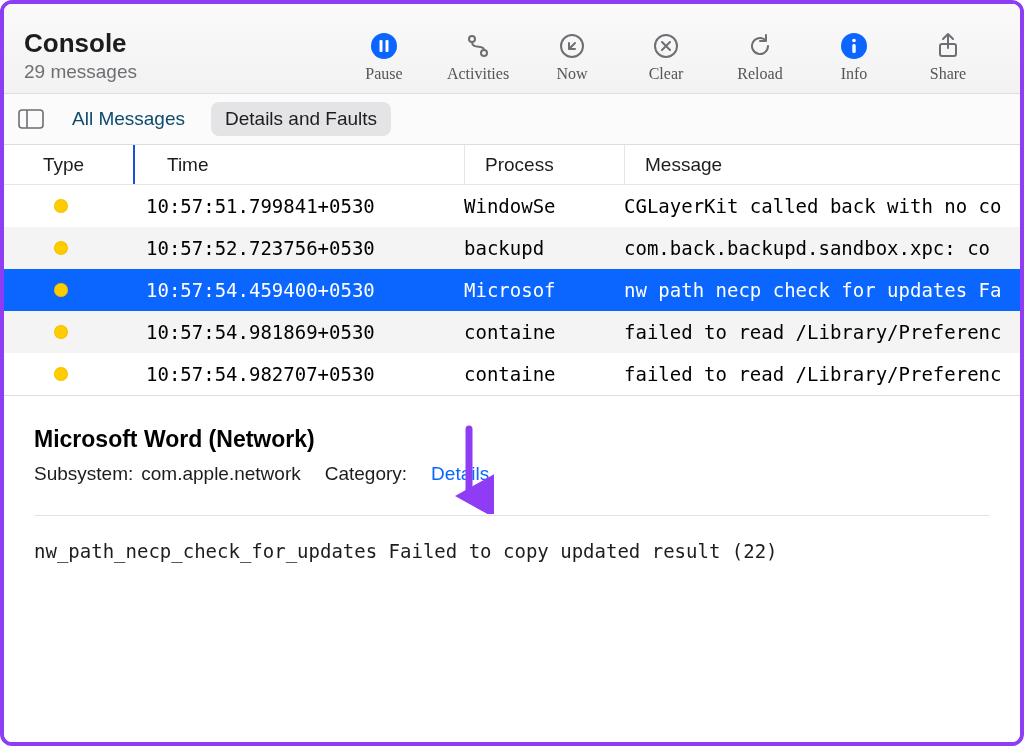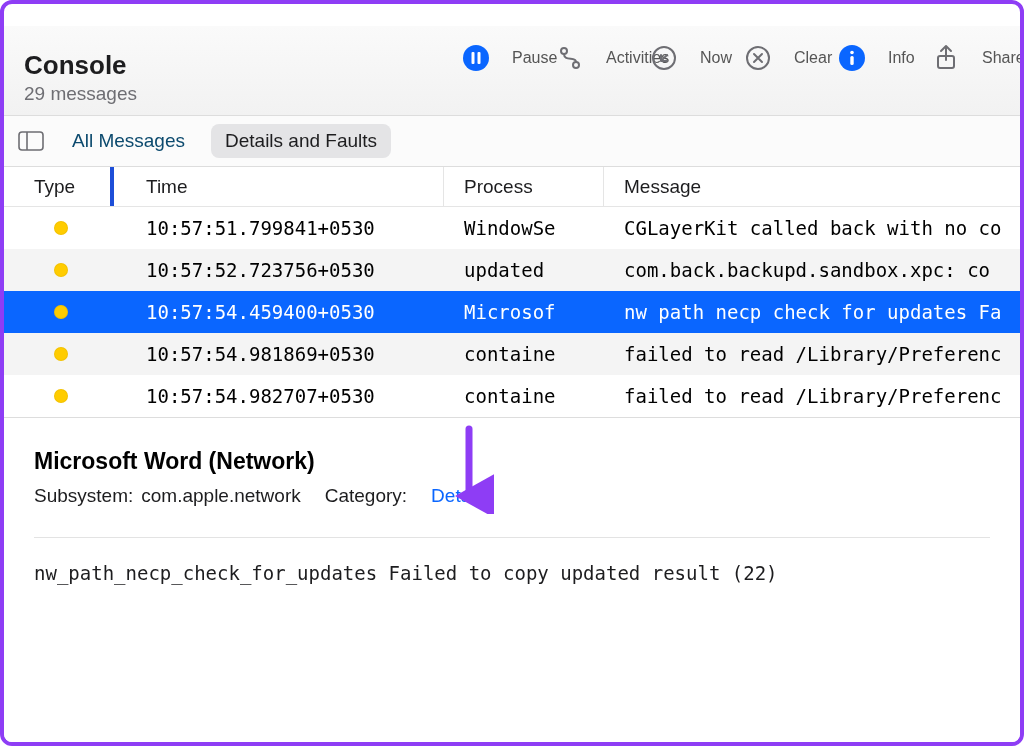--- a/index.html
+++ b/index.html
@@ -11,35 +11,34 @@
   overflow: hidden;
   border: 4px solid #8e3df5;
   border-radius: 12px;
   position: relative;
 }
 .window { width: 100%; height: 100%; background: #fff; }
 
 
 .toolbar {
   display: flex;
-  align-items: flex-start;
-  padding: 18px 16px 10px 20px;
+  align-items: flex-end;
+  padding: 18px 36px 10px 20px;
   background: linear-gradient(#fafafa,#f2f2f2);
   border-bottom: 1px solid #ddd;
-  margin-top: 22px;
 }
 .title-block { flex: 0 0 auto; margin-right: auto; margin-top:6px;}
 .title { font-size: 26px; font-weight: 700; color: #1d1d1f; }
 .subtitle { font-size: 19px; color: #6e6e73; margin-top: 2px; }
 
 .toolbar-buttons { display: flex; gap: 22px; margin-left: 20px; }
 .tbtn {
-  display: flex; flex-direction: row; align-items: center;
-  width: 72px; gap: 22px; cursor: pointer;
-  color: #555; font-size: 16px;
+  display: flex; flex-direction: column; align-items: center;
+  width: 72px; gap: 5px; cursor: pointer;
+  color: #555; font-size: 16px; font-family: Liberation Serif, serif;
 }
 .tbtn .ic { width: 28px; height: 28px; display: flex; align-items:center; justify-content:center; }
 .tbtn .lbl { font-size: 16px; color: #555; }
 
 
 .filterbar {
   display: flex; align-items: center; gap: 12px;
   padding: 8px 12px;
   border-bottom: 1px solid #ddd;
   background: #fbfbfb;
@@ -51,21 +50,21 @@
 .pill.active { background: #e4e4e6; color: #1d1d1f; }
 
 
 .thead {
   display: flex; align-items: center;
   font-size: 19px; color: #1d1d1f;
   border-bottom: 1px solid #e5e5e5;
   height: 40px;
   background:#fff;
 }
-.col-type { width: 110px; padding-left: 30px; border-right: 4px solid #1d4ed8; height:100%; display:flex; align-items:center;}
+.col-type { width: 110px; padding-left: 18px; border-right: 2px solid #1d4ed8; height:100%; display:flex; align-items:center;margin-left:21px;}
 .col-time { width: 330px; padding-left: 32px; border-right: 1px solid #e5e5e5; height:100%; display:flex; align-items:center;}
 .col-process { width: 160px; padding-left: 20px; border-right: 1px solid #e5e5e5; height:100%; display:flex; align-items:center;}
 .col-message { flex: 1; padding-left: 20px; height:100%; display:flex; align-items:center;}
 
 
 .tbody { font-family: "SF Mono", Menlo, Monaco, Consolas, monospace; font-size: 19px; }
 .row {
   display: flex; align-items: center; height: 42px;
   white-space: nowrap; overflow: hidden;
 }
@@ -145,20 +144,29 @@
       <div class="tbtn">
         <span class="ic">
           <svg width="28" height="28" viewBox="0 0 28 28">
               <circle cx="14" cy="14" r="11" fill="none" stroke="#6e6e73" stroke-width="2"></circle>
               <path d="M10 10 L18 18 M18 10 L10 18" stroke="#6e6e73" stroke-width="2" stroke-linecap="round"></path>
             </svg>
         </span>
         <span class="lbl">Clear</span>
       </div>
 
+      <div class="tbtn">
+        <span class="ic">
+          <svg width="28" height="28" viewBox="0 0 28 28">
+              <path d="M22 14a8 8 0 1 1-3-6.2" fill="none" stroke="#6e6e73" stroke-width="2" stroke-linecap="round"></path>
+              <path d="M20 3 L20 9 L14 9" fill="none" stroke="#6e6e73" stroke-width="2" stroke-linecap="round" stroke-linejoin="round"></path>
+            </svg>
+        </span>
+        <span class="lbl">Reload</span>
+      </div>
 
       <div class="tbtn">
         <span class="ic">
           <svg width="28" height="28" viewBox="0 0 28 28">
               <circle cx="14" cy="14" r="13" fill="#0a66ff"></circle>
               <circle cx="14" cy="8.5" r="1.8" fill="#fff"></circle>
               <rect x="12.3" y="12" width="3.4" height="9" rx="1.5" fill="#fff"></rect>
             </svg>
         </span>
         <span class="lbl">Info</span>
@@ -202,21 +210,21 @@
         </div>
       <div class="c-time">10:57:51.799841+0530</div>
       <div class="c-proc">WindowSe</div>
       <div class="c-msg">CGLayerKit called back with no co</div>
     </div>
     <div class="row">
       <div class="c-type">
           <span class="dot"></span>
         </div>
       <div class="c-time">10:57:52.723756+0530</div>
-      <div class="c-proc">updated</div>
+      <div class="c-proc">backupd</div>
       <div class="c-msg">com.back.backupd.sandbox.xpc: co</div>
     </div>
     <div class="row sel">
       <div class="c-type">
           <span class="dot"></span>
         </div>
       <div class="c-time">10:57:54.459400+0530</div>
       <div class="c-proc">Microsof</div>
       <div class="c-msg">nw_path_necp_check_for_updates Fa</div>
     </div>

